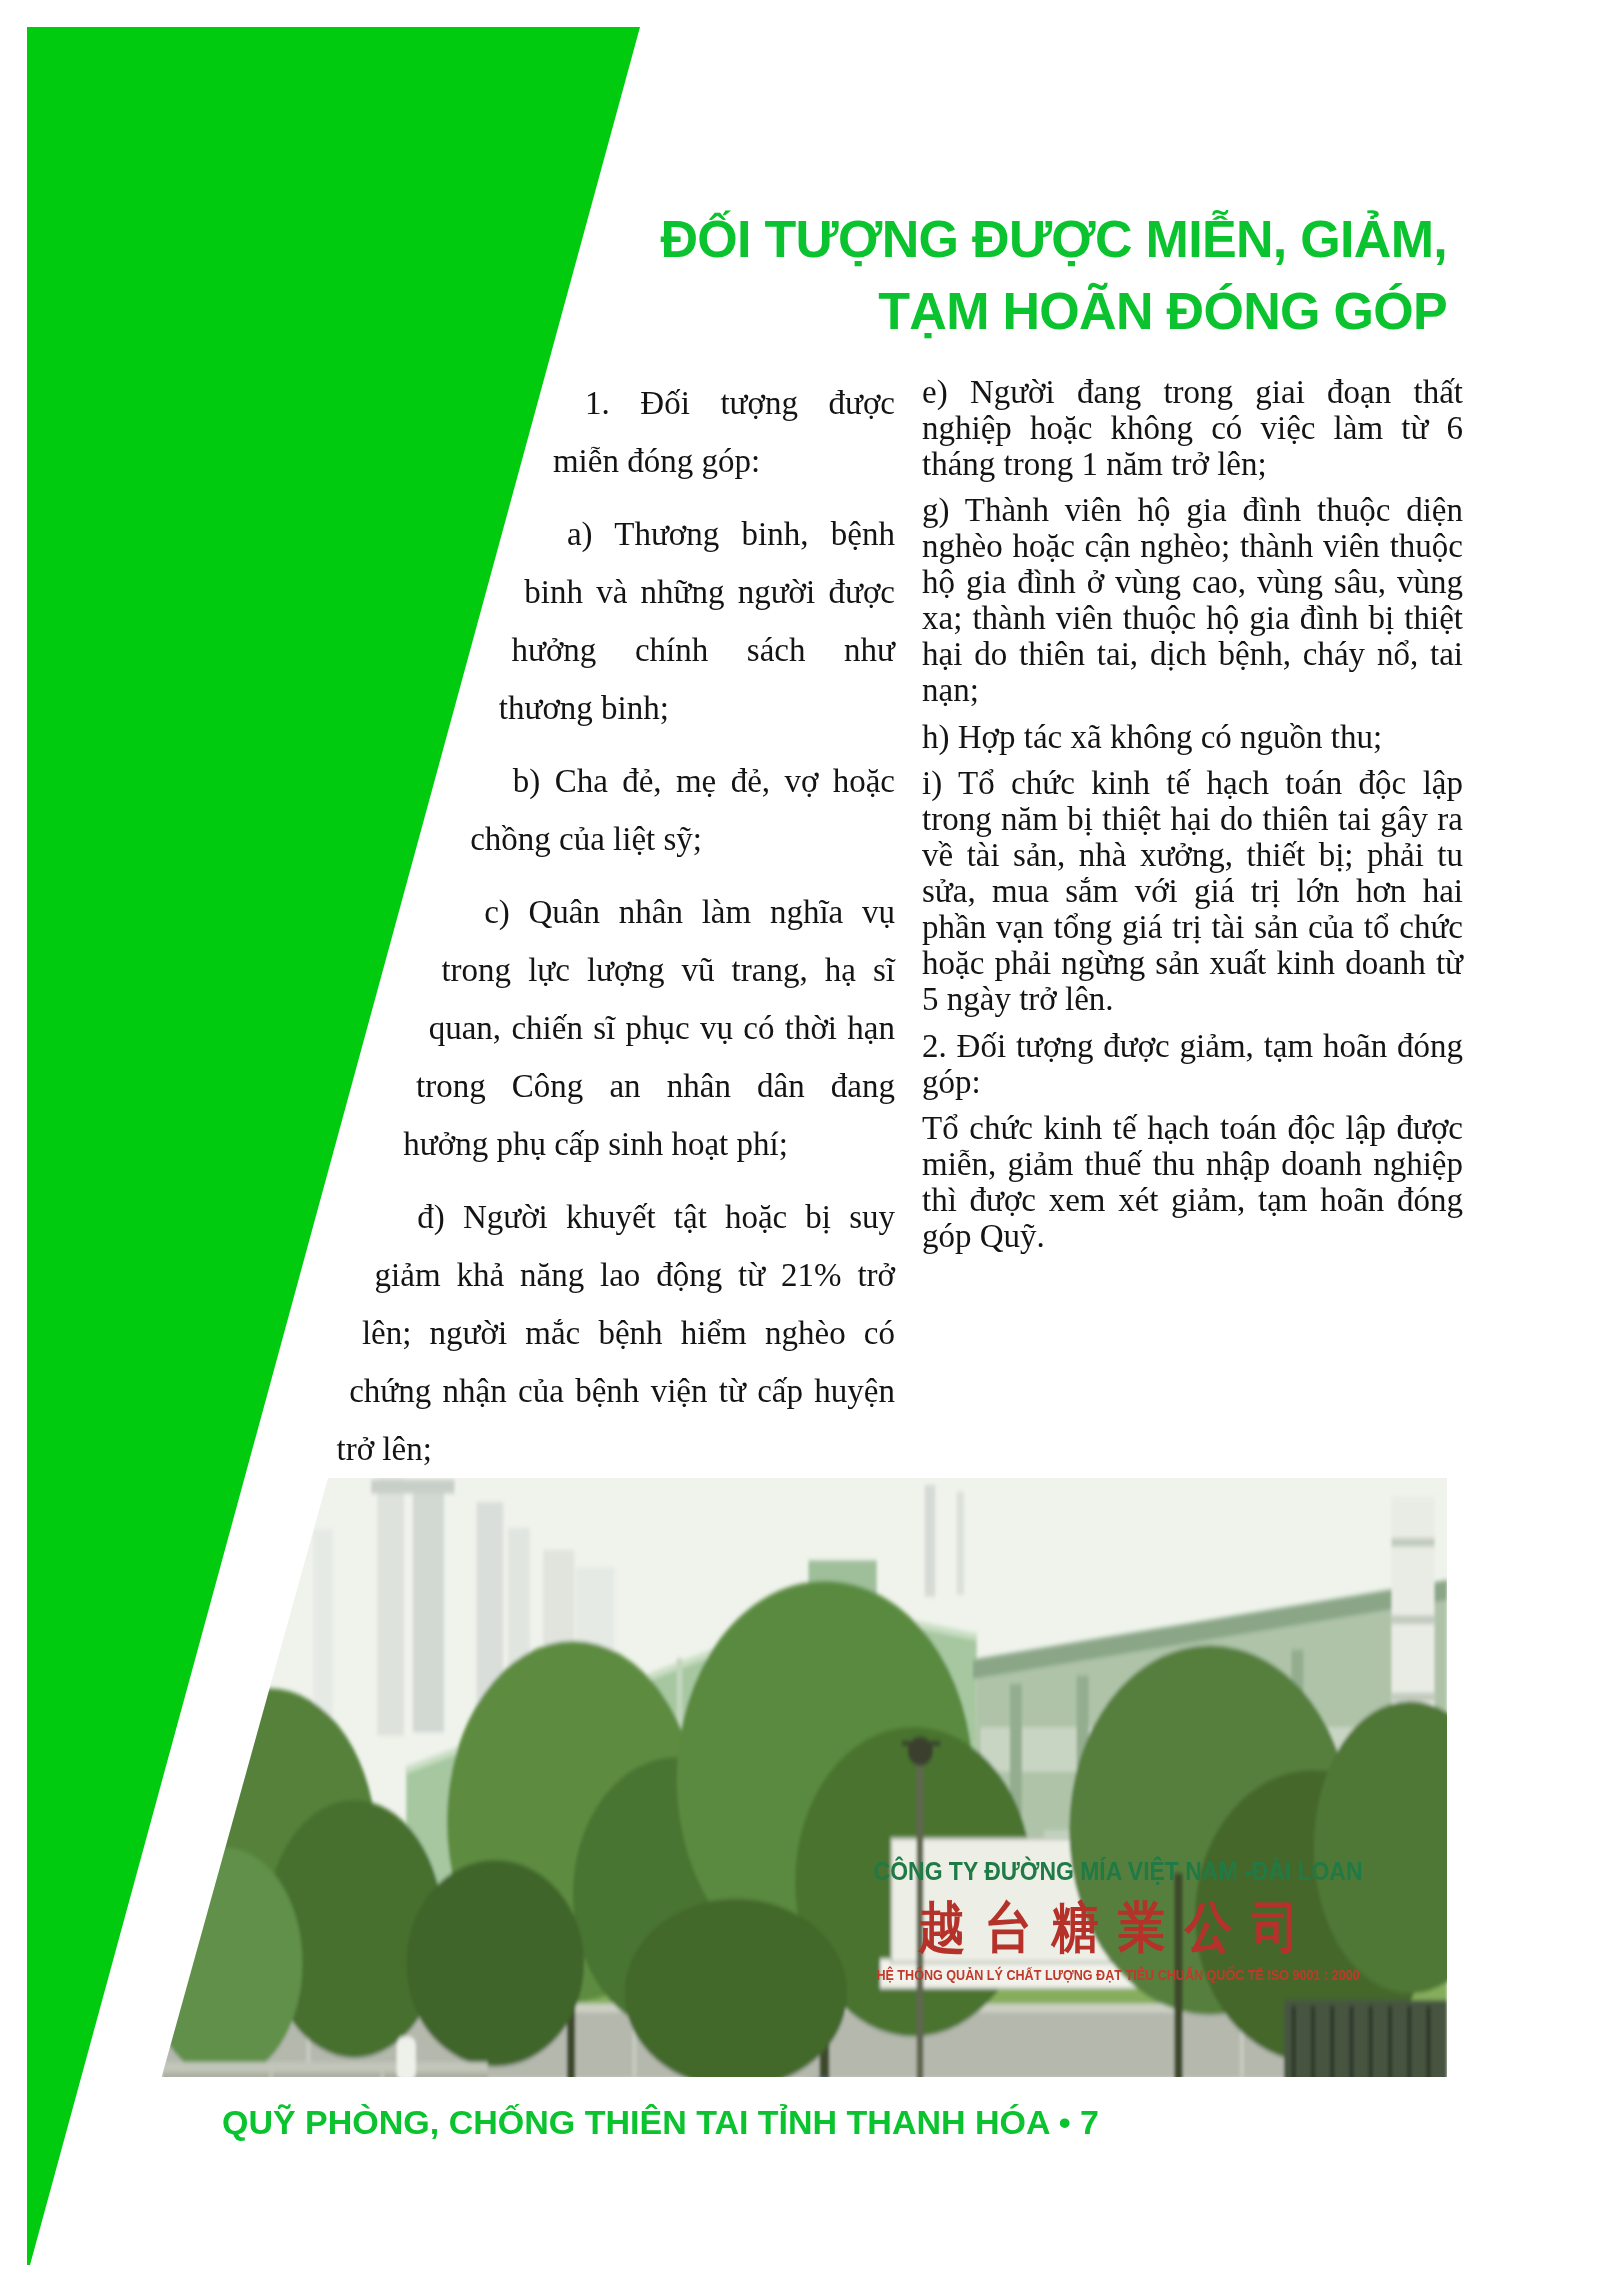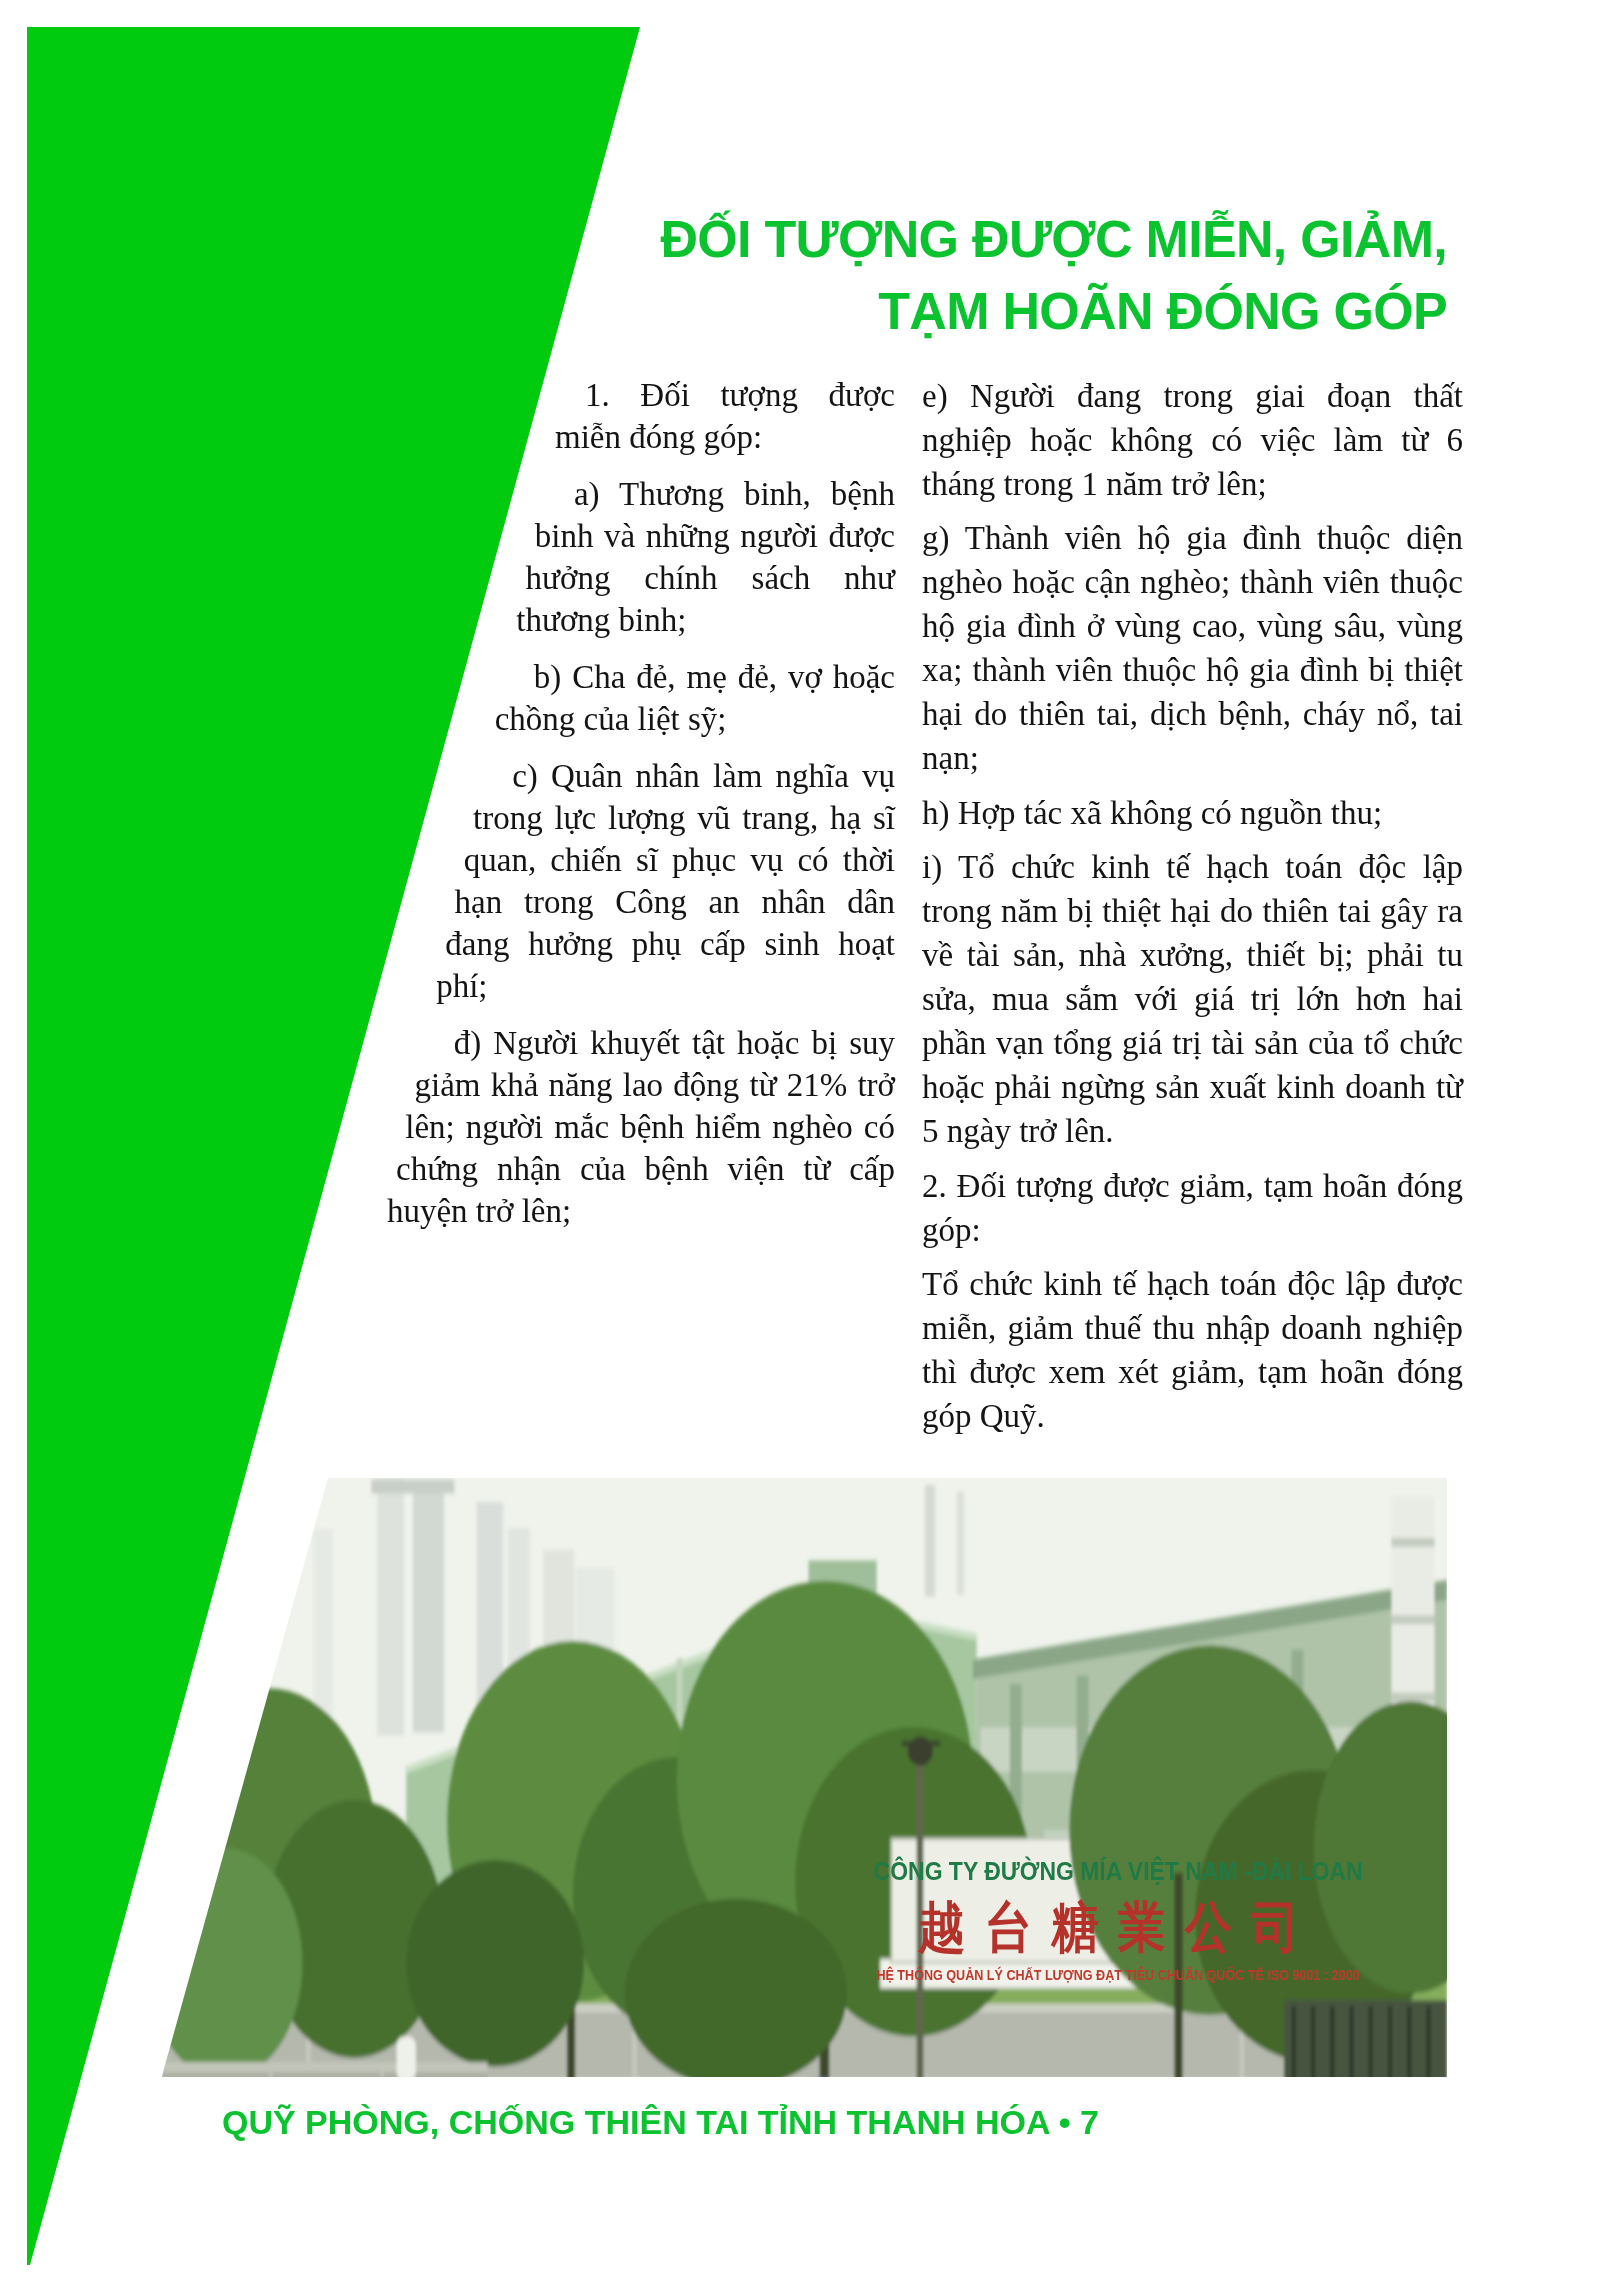--- a/index.html
+++ b/index.html
@@ -16,22 +16,22 @@
     position:absolute;left:444px;right:150px;top:187px;margin:16px;
     text-align:right;font-family:"Liberation Sans",sans-serif;
     font-weight:bold;font-size:52px;line-height:72px;letter-spacing:-0.7px;
     color:#0ac32e;
   }
   .title span{display:block;}
   .col{
     position:absolute;top:374px;text-align:justify;
     font-size:33px;color:#141414;
   }
-  .col-left{left:311px;width:584px;line-height:42px;}
-  .col-right{left:922px;width:541px;line-height:44px;}
+  .col-left{left:311px;width:584px;line-height:58px;}
+  .col-right{left:922px;width:541px;line-height:36px;}
   .col-left p{margin:0 0 15px 0;text-indent:30px;}
   .col-right p{margin:0 0 10.4px 0;}
   .diag-float{
     float:left;width:244px;height:1059px;
     shape-outside:polygon(0 0, 244px 0, 12px 1059px, 0 1059px);
     shape-margin:10.4px;
   }
   .photo{
     position:absolute;left:148px;top:1468px;width:1289px;height:694px;margin:10px;
     clip-path:polygon(170px 0, 1289px 0, 1289px 599px, 3.7px 599px);

